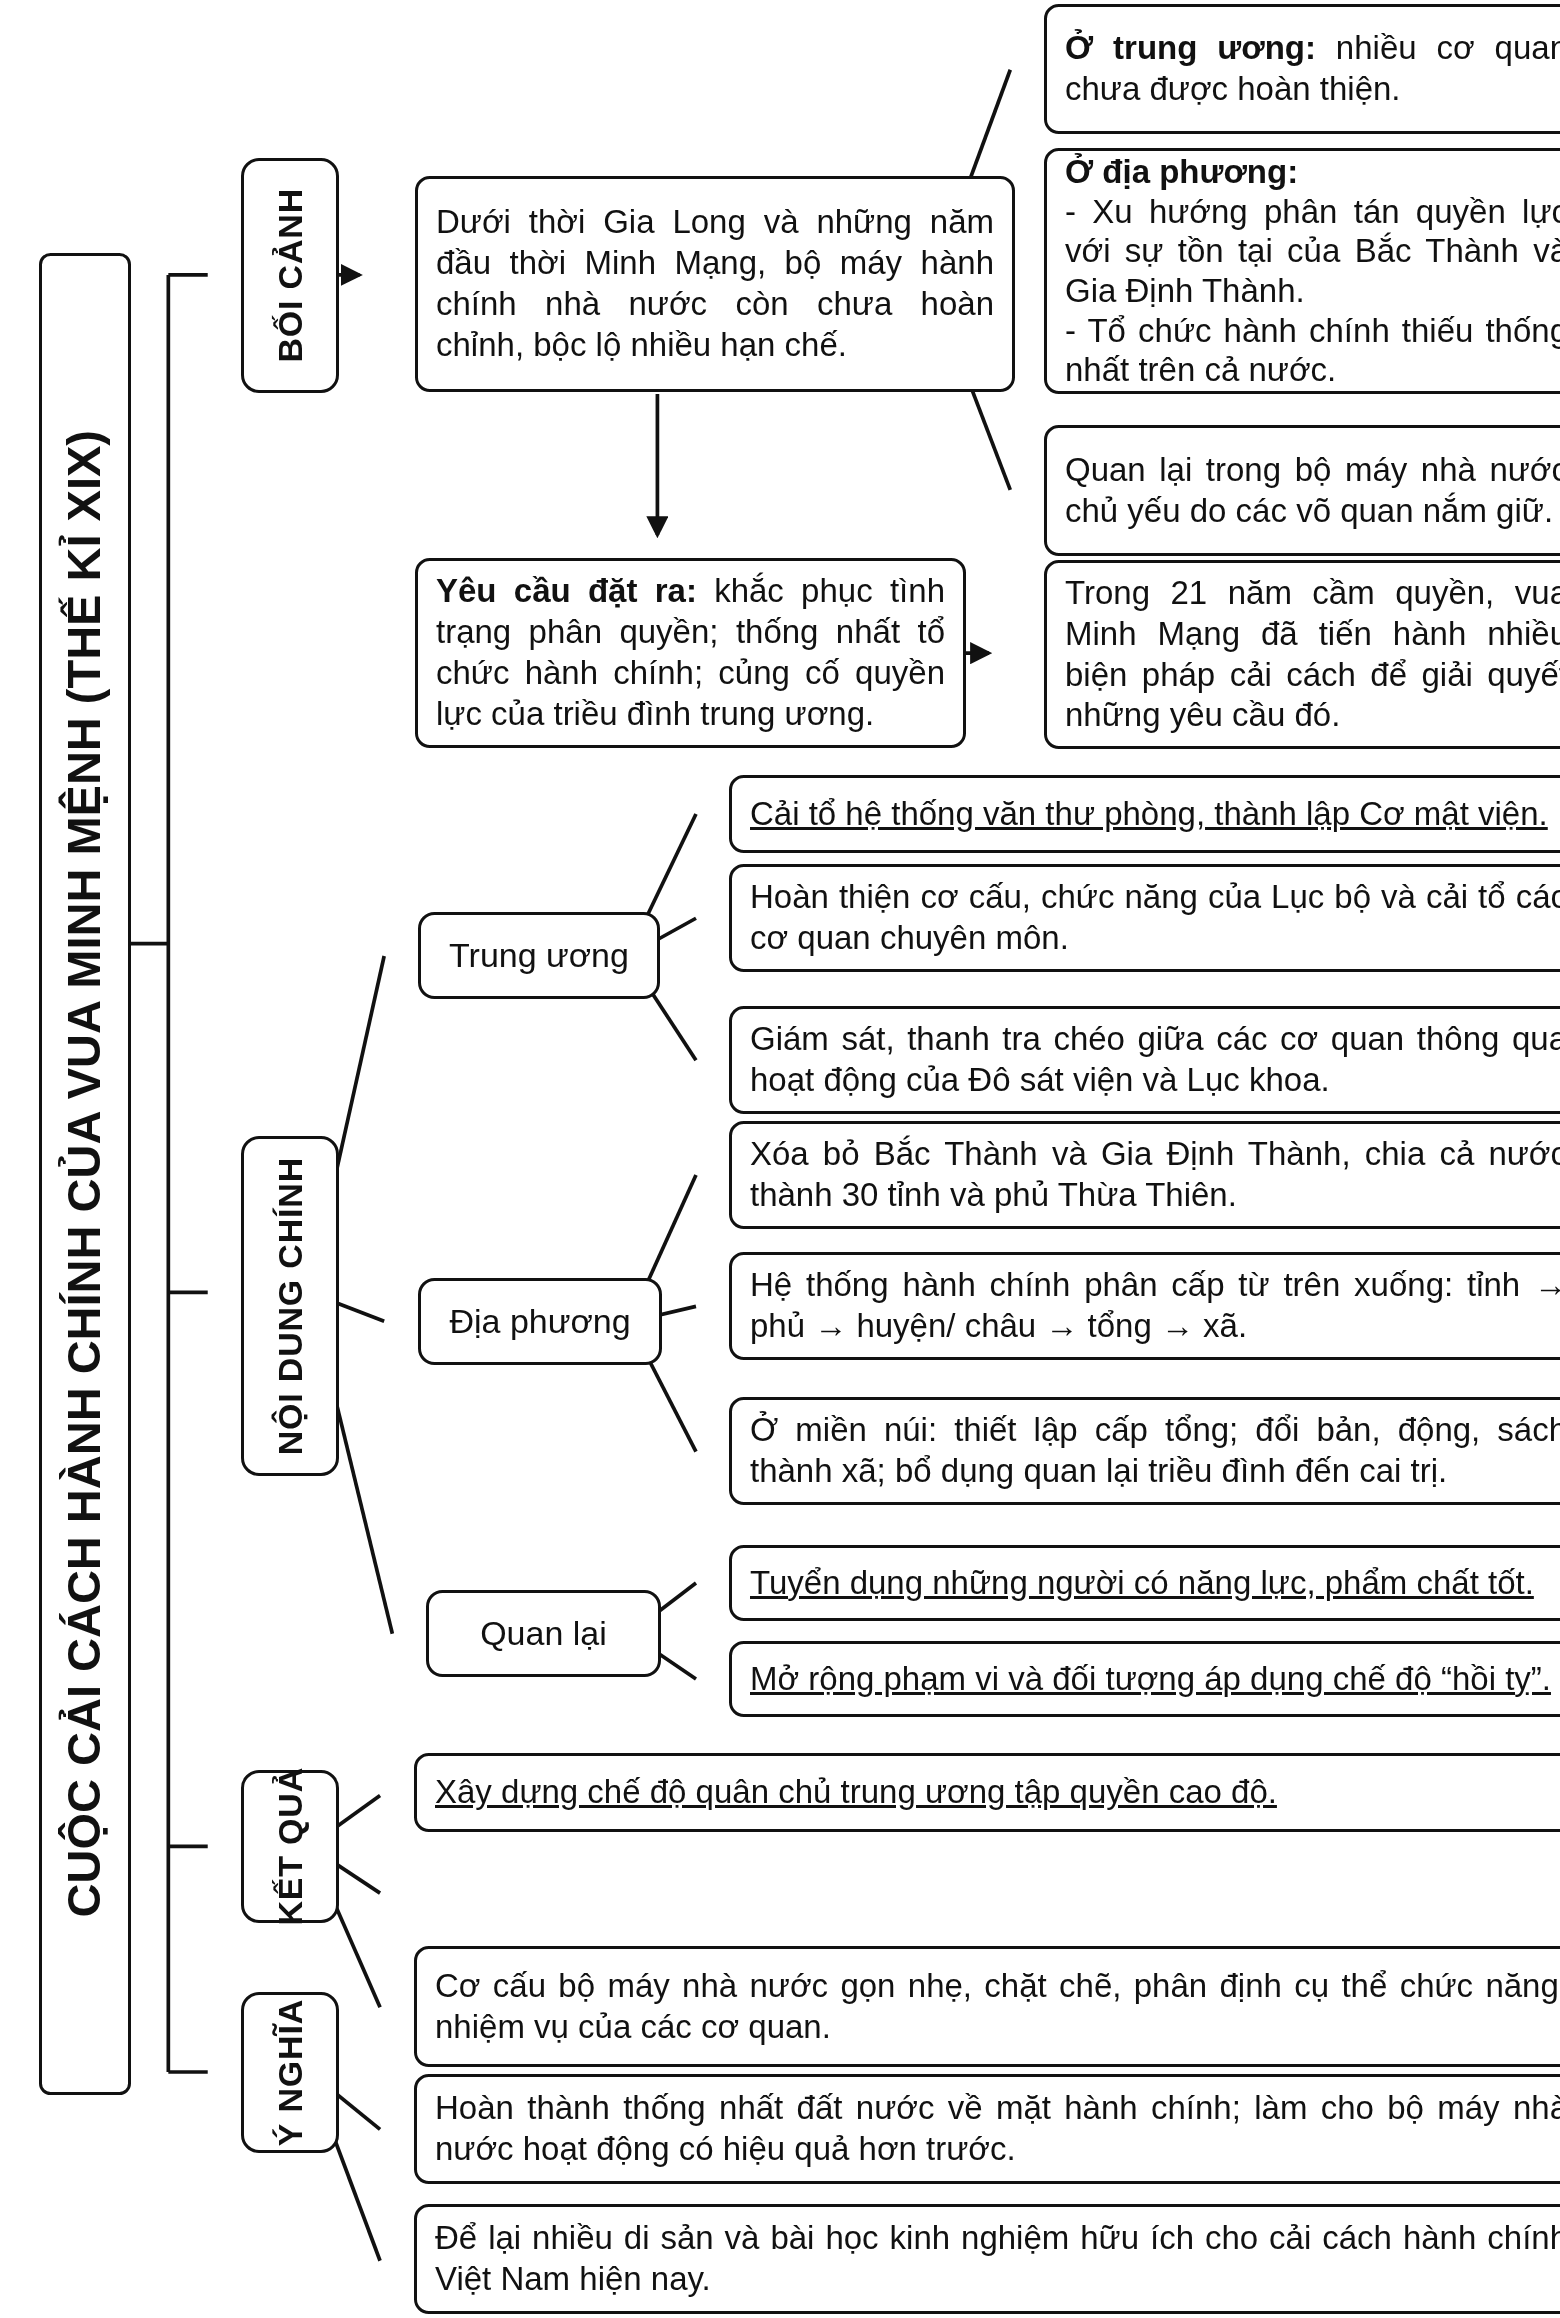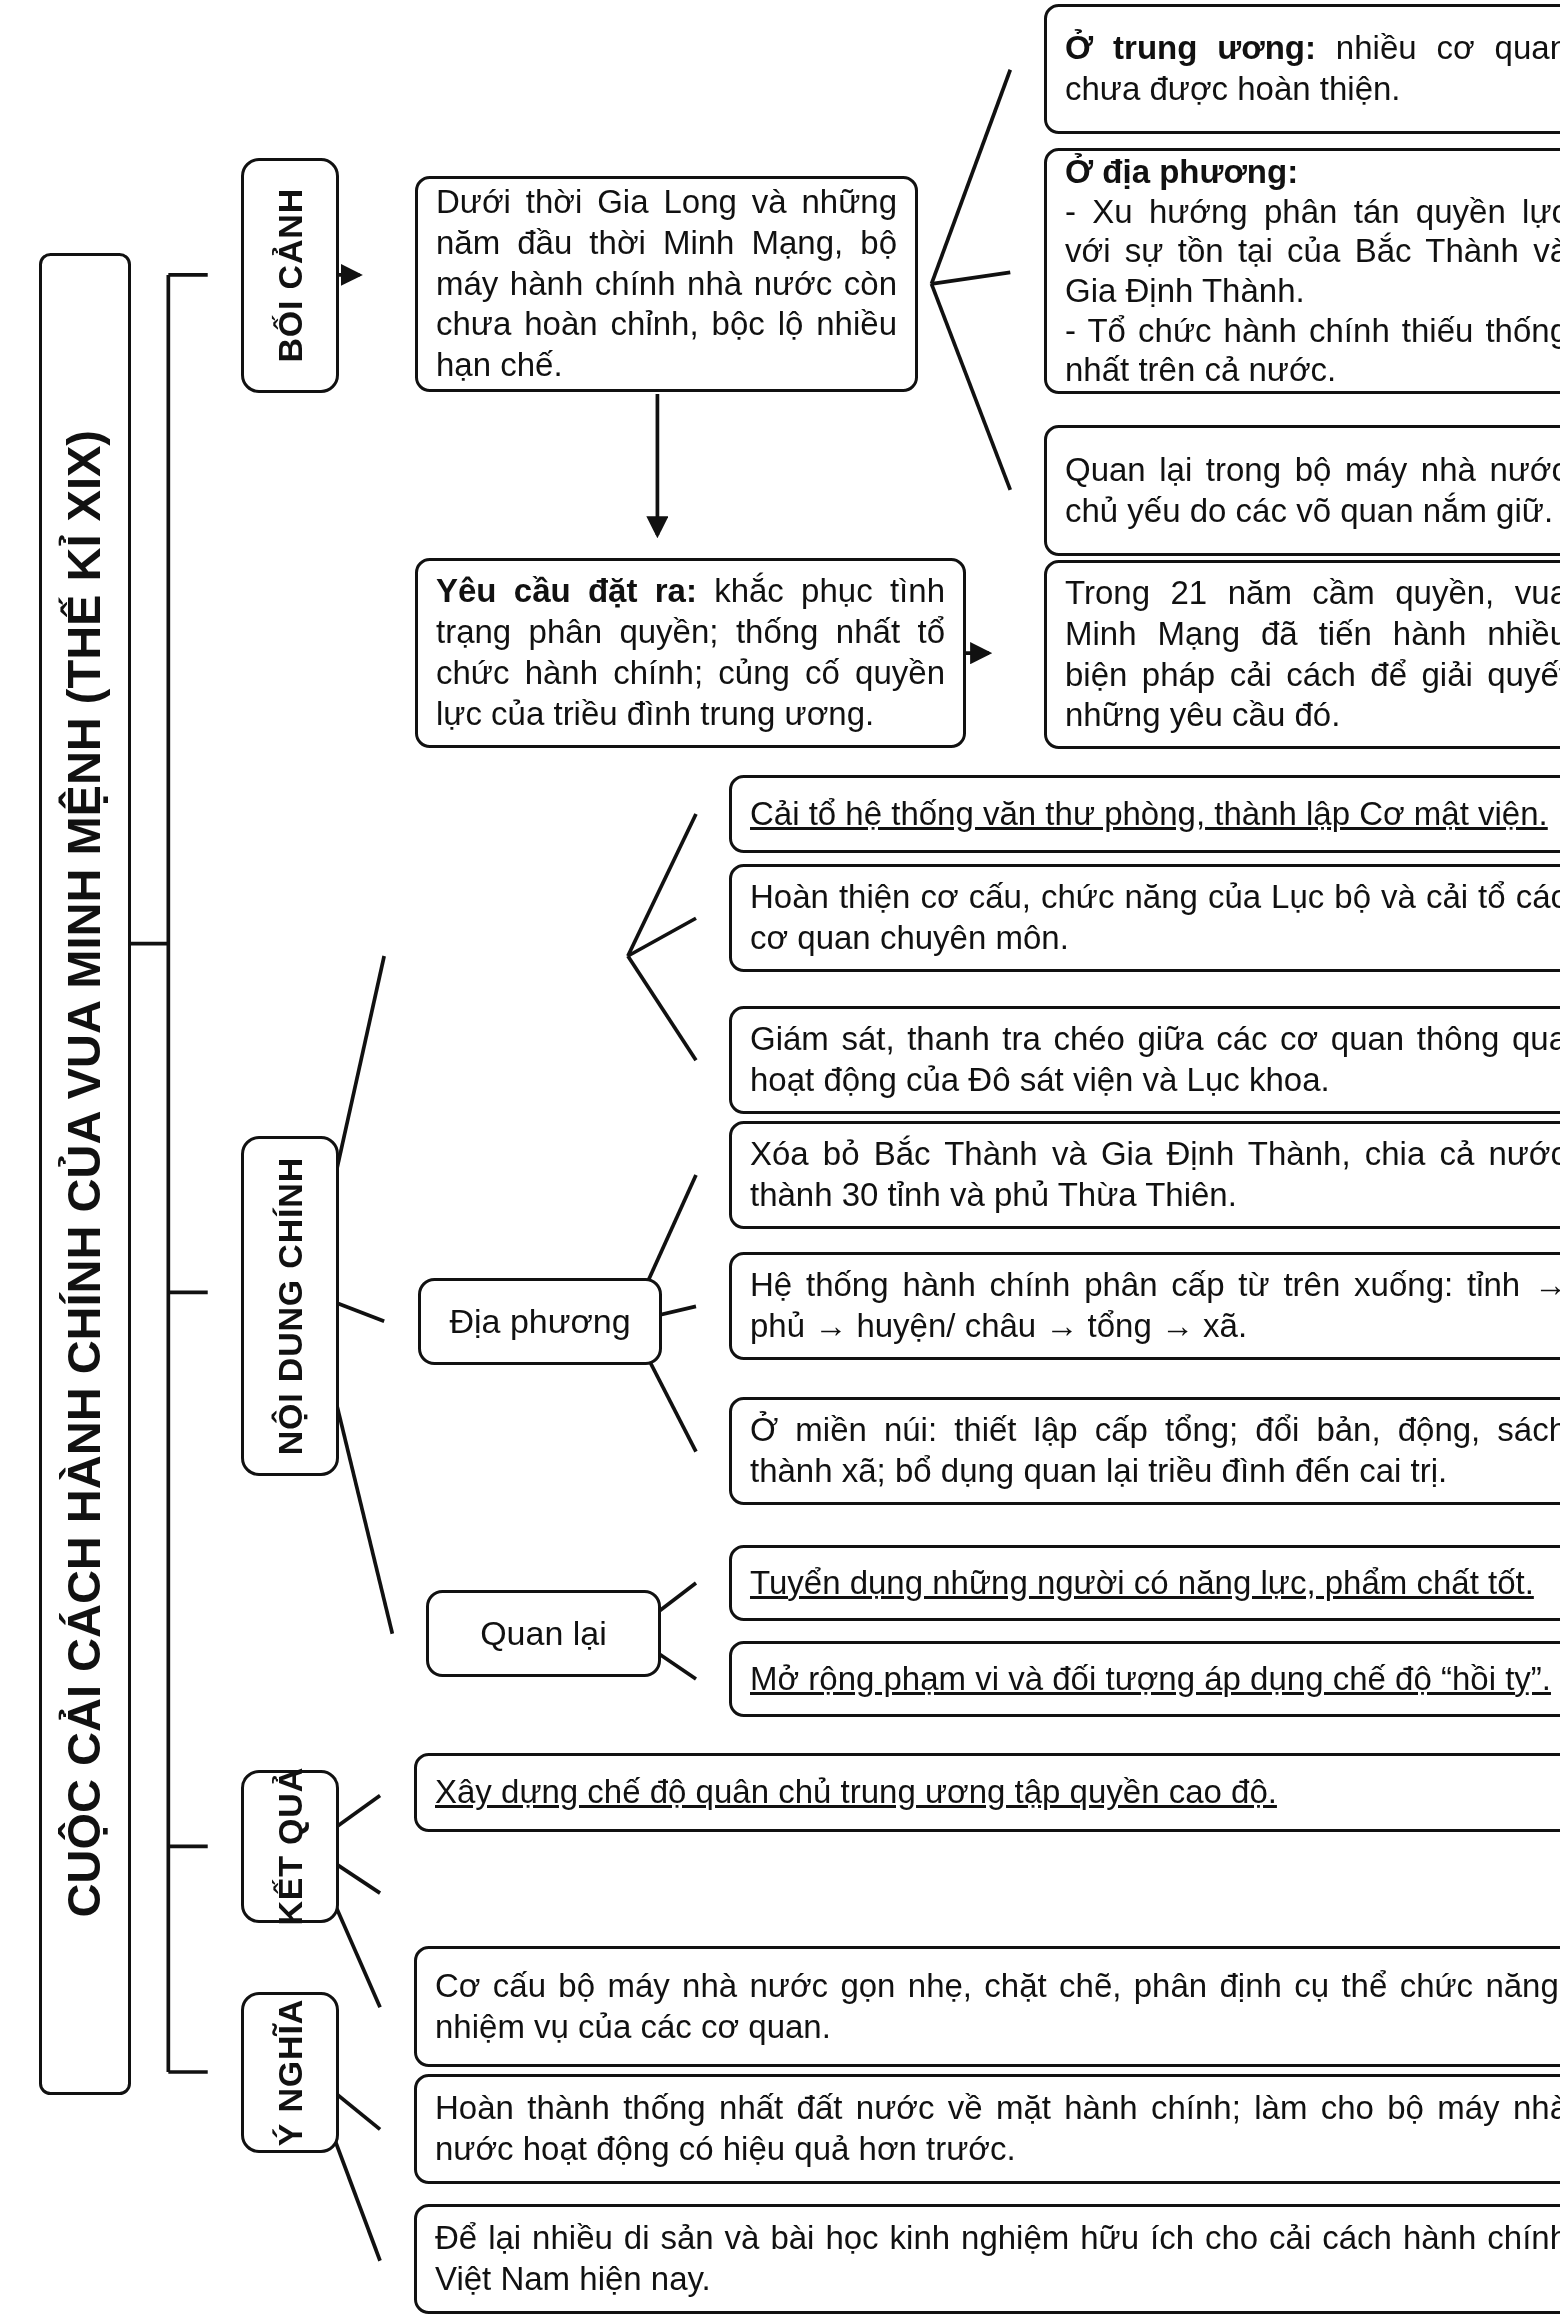--- a/index.html
+++ b/index.html
@@ -92,21 +92,21 @@
   <div class="box vert" style="left:209px;top:1136px;width:98px;height:340px">
     <span class="vtxt">NỘI DUNG CHÍNH</span>
   </div>
   <div class="box vert" style="left:209px;top:1770px;width:98px;height:153px">
     <span class="vtxt">KẾT QUẢ</span>
   </div>
   <div class="box vert" style="left:209px;top:1992px;width:98px;height:161px">
     <span class="vtxt">Ý NGHĨA</span>
   </div>
 
-  <div class="box" style="left:383px;top:176px;width:503px;height:216px">
+  <div class="box" style="left:383px;top:176px;width:600px;height:216px">
     <div class="jtext">Dưới thời Gia Long và những năm đầu thời Minh Mạng, bộ máy hành chính nhà nước còn chưa hoàn chỉnh, bộc lộ nhiều hạn chế.</div>
   </div>
 
   <div class="box" style="left:1012px;top:4.1px;width:545px;height:130px">
     <div class="jtext"><b>Ở trung ương:</b><span> nhiều cơ quan chưa được hoàn thiện.</span></div>
   </div>
 
   <div class="box" style="left:1012px;top:148px;width:545px;height:246px;padding-top:4.9px;padding-bottom:4.9px;line-height:1.2">
     <div class="jtext">
       <b class="blk">Ở địa phương:</b>
@@ -120,20 +120,23 @@
   </div>
 
   <div class="box" style="left:383px;top:558px;width:551px;height:190px">
     <div class="jtext"><b>Yêu cầu đặt ra:</b><span> khắc phục tình trạng phân quyền; thống nhất tổ chức hành chính; củng cố quyền lực của triều đình trung ương.</span></div>
   </div>
 
   <div class="box" style="left:1012px;top:560px;width:545px;height:189px">
     <div class="jtext">Trong 21 năm cầm quyền, vua Minh Mạng đã tiến hành nhiều biện pháp cải cách để giải quyết những yêu cầu đó.</div>
   </div>
 
+  <div class="box node" style="left:386px;top:912px;width:242px;height:87px">
+    <div class="ctext">Trung ương</div>
+  </div>
   <div class="box node" style="left:386px;top:1278px;width:244px;height:87px">
     <div class="ctext">Địa phương</div>
   </div>
   <div class="box node" style="left:394px;top:1590px;width:235px;height:87px">
     <div class="ctext">Quan lại</div>
   </div>
 
   <div class="box" style="left:697px;top:775px;width:859px;height:78px">
     <div class="ltext">Cải tổ hệ thống văn thư phòng, thành lập Cơ mật viện.</div>
   </div>

